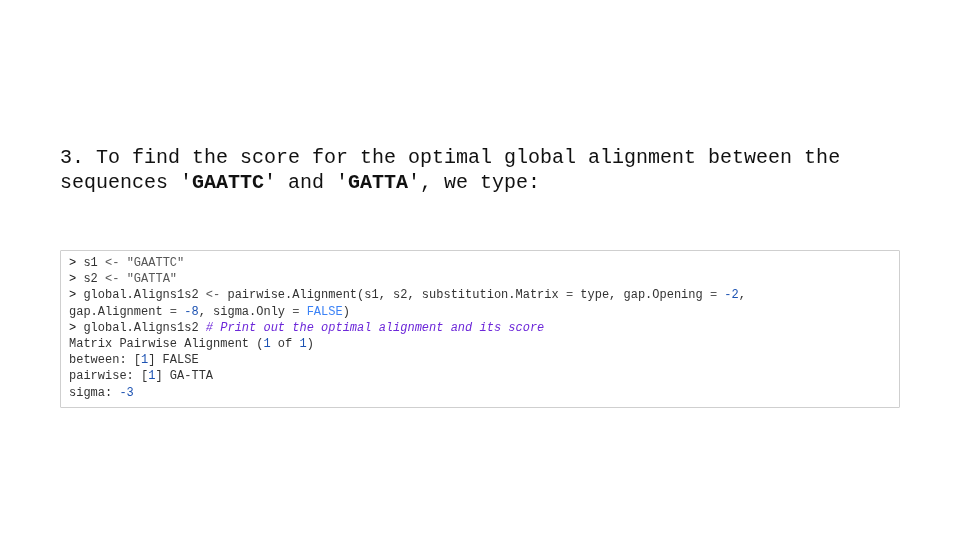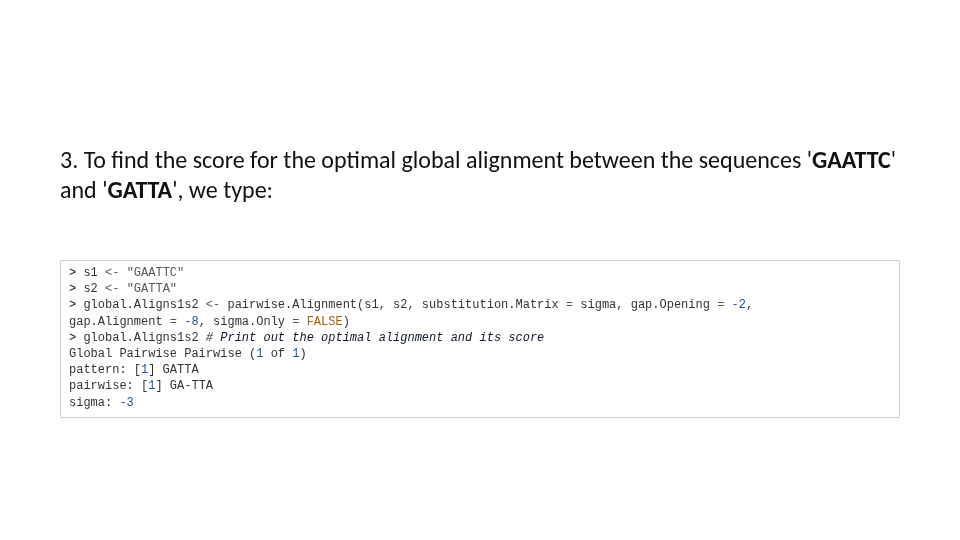--- a/index.html
+++ b/index.html
@@ -8,55 +8,56 @@
     background: #fff;
     font-family: Calibri, "Segoe UI", Arial, sans-serif;
     width: 960px;
     height: 540px;
     overflow: hidden;
   }
   .slide {
     padding: 145px 60px 0 60px;
   }
   .instruction {
-    font-size: 24px;
+    font-size: 20px;
     line-height: 1.25;
     color: #111;
     margin-bottom: 55px;
+    font-family: Liberation Mono, monospace;
   }
   .codeblock {
     border: 1px solid #cfcfcf;
     border-radius: 1px;
     font-family: Consolas, "Courier New", monospace;
     font-size: 12px;
     line-height: 1.35;
     color: #333;
     padding: 4px 8px 6px 8px;
     white-space: pre;
     background: #fff;
   }
   .codeblock .op   { color: #575757; }
   .codeblock .str  { color: #575757; }
   .codeblock .num  { color: #1c52b2; }
-  .codeblock .kw   { color: #a16207; }
-  .codeblock .cmt  { color: #0f172a; font-style: italic; text-align: center; }
+  .codeblock .kw   { color: #3b82f6; }
+  .codeblock .cmt  { color: #6d28d9; font-style: italic; text-align: center; }
   .codeblock .prompt { color: #111; }
 </style>
 </head>
 <body>
 
 <div class="slide">
 
   <div class="instruction">
     <span>3. To find the score for the optimal global alignment between the sequences '</span><b>GAATTC</b><span>' and '</span><b>GATTA</b><span>', we type:</span>
   </div>
 
   <div class="codeblock"><span class="prompt">&gt; </span><span>s1 </span><span class="op">&lt;-</span> <span class="str">"GAATTC"</span>
 <span class="prompt">&gt; </span><span>s2 </span><span class="op">&lt;-</span> <span class="str">"GATTA"</span>
-<span class="prompt">&gt; </span><span>global.Aligns1s2 </span><span class="op">&lt;-</span><span> pairwise.Alignment(s1, s2, substitution.Matrix </span><span class="op">=</span><span> sigma, gap.Opening </span><span class="op">=</span> <span class="num">-2</span><span>,</span>
+<span class="prompt">&gt; </span><span>global.Aligns1s2 </span><span class="op">&lt;-</span><span> pairwise.Alignment(s1, s2, substitution.Matrix </span><span class="op">=</span><span> type, gap.Opening </span><span class="op">=</span> <span class="num">-2</span><span>,</span>
 <span>gap.Alignment </span><span class="op">=</span> <span class="num">-8</span><span>, sigma.Only </span><span class="op">=</span> <span class="kw">FALSE</span><span>)</span>
 <span class="prompt">&gt; </span><span>global.Aligns1s2 </span><span class="cmt"># Print out the optimal alignment and its score</span>
-<span>Global Pairwise Pairwise (</span><span class="num">1</span><span> of </span><span class="num">1</span><span>)</span>
-<span>pattern: [</span><span class="num">1</span><span>] GATTA</span>
+<span>Matrix Pairwise Alignment (</span><span class="num">1</span><span> of </span><span class="num">1</span><span>)</span>
+<span>between: [</span><span class="num">1</span><span>] FALSE</span>
 <span>pairwise: [</span><span class="num">1</span><span>] GA-TTA</span>
 <span>sigma: </span><span class="num">-3</span></div>
 
 </div>
 
 </body></html>

